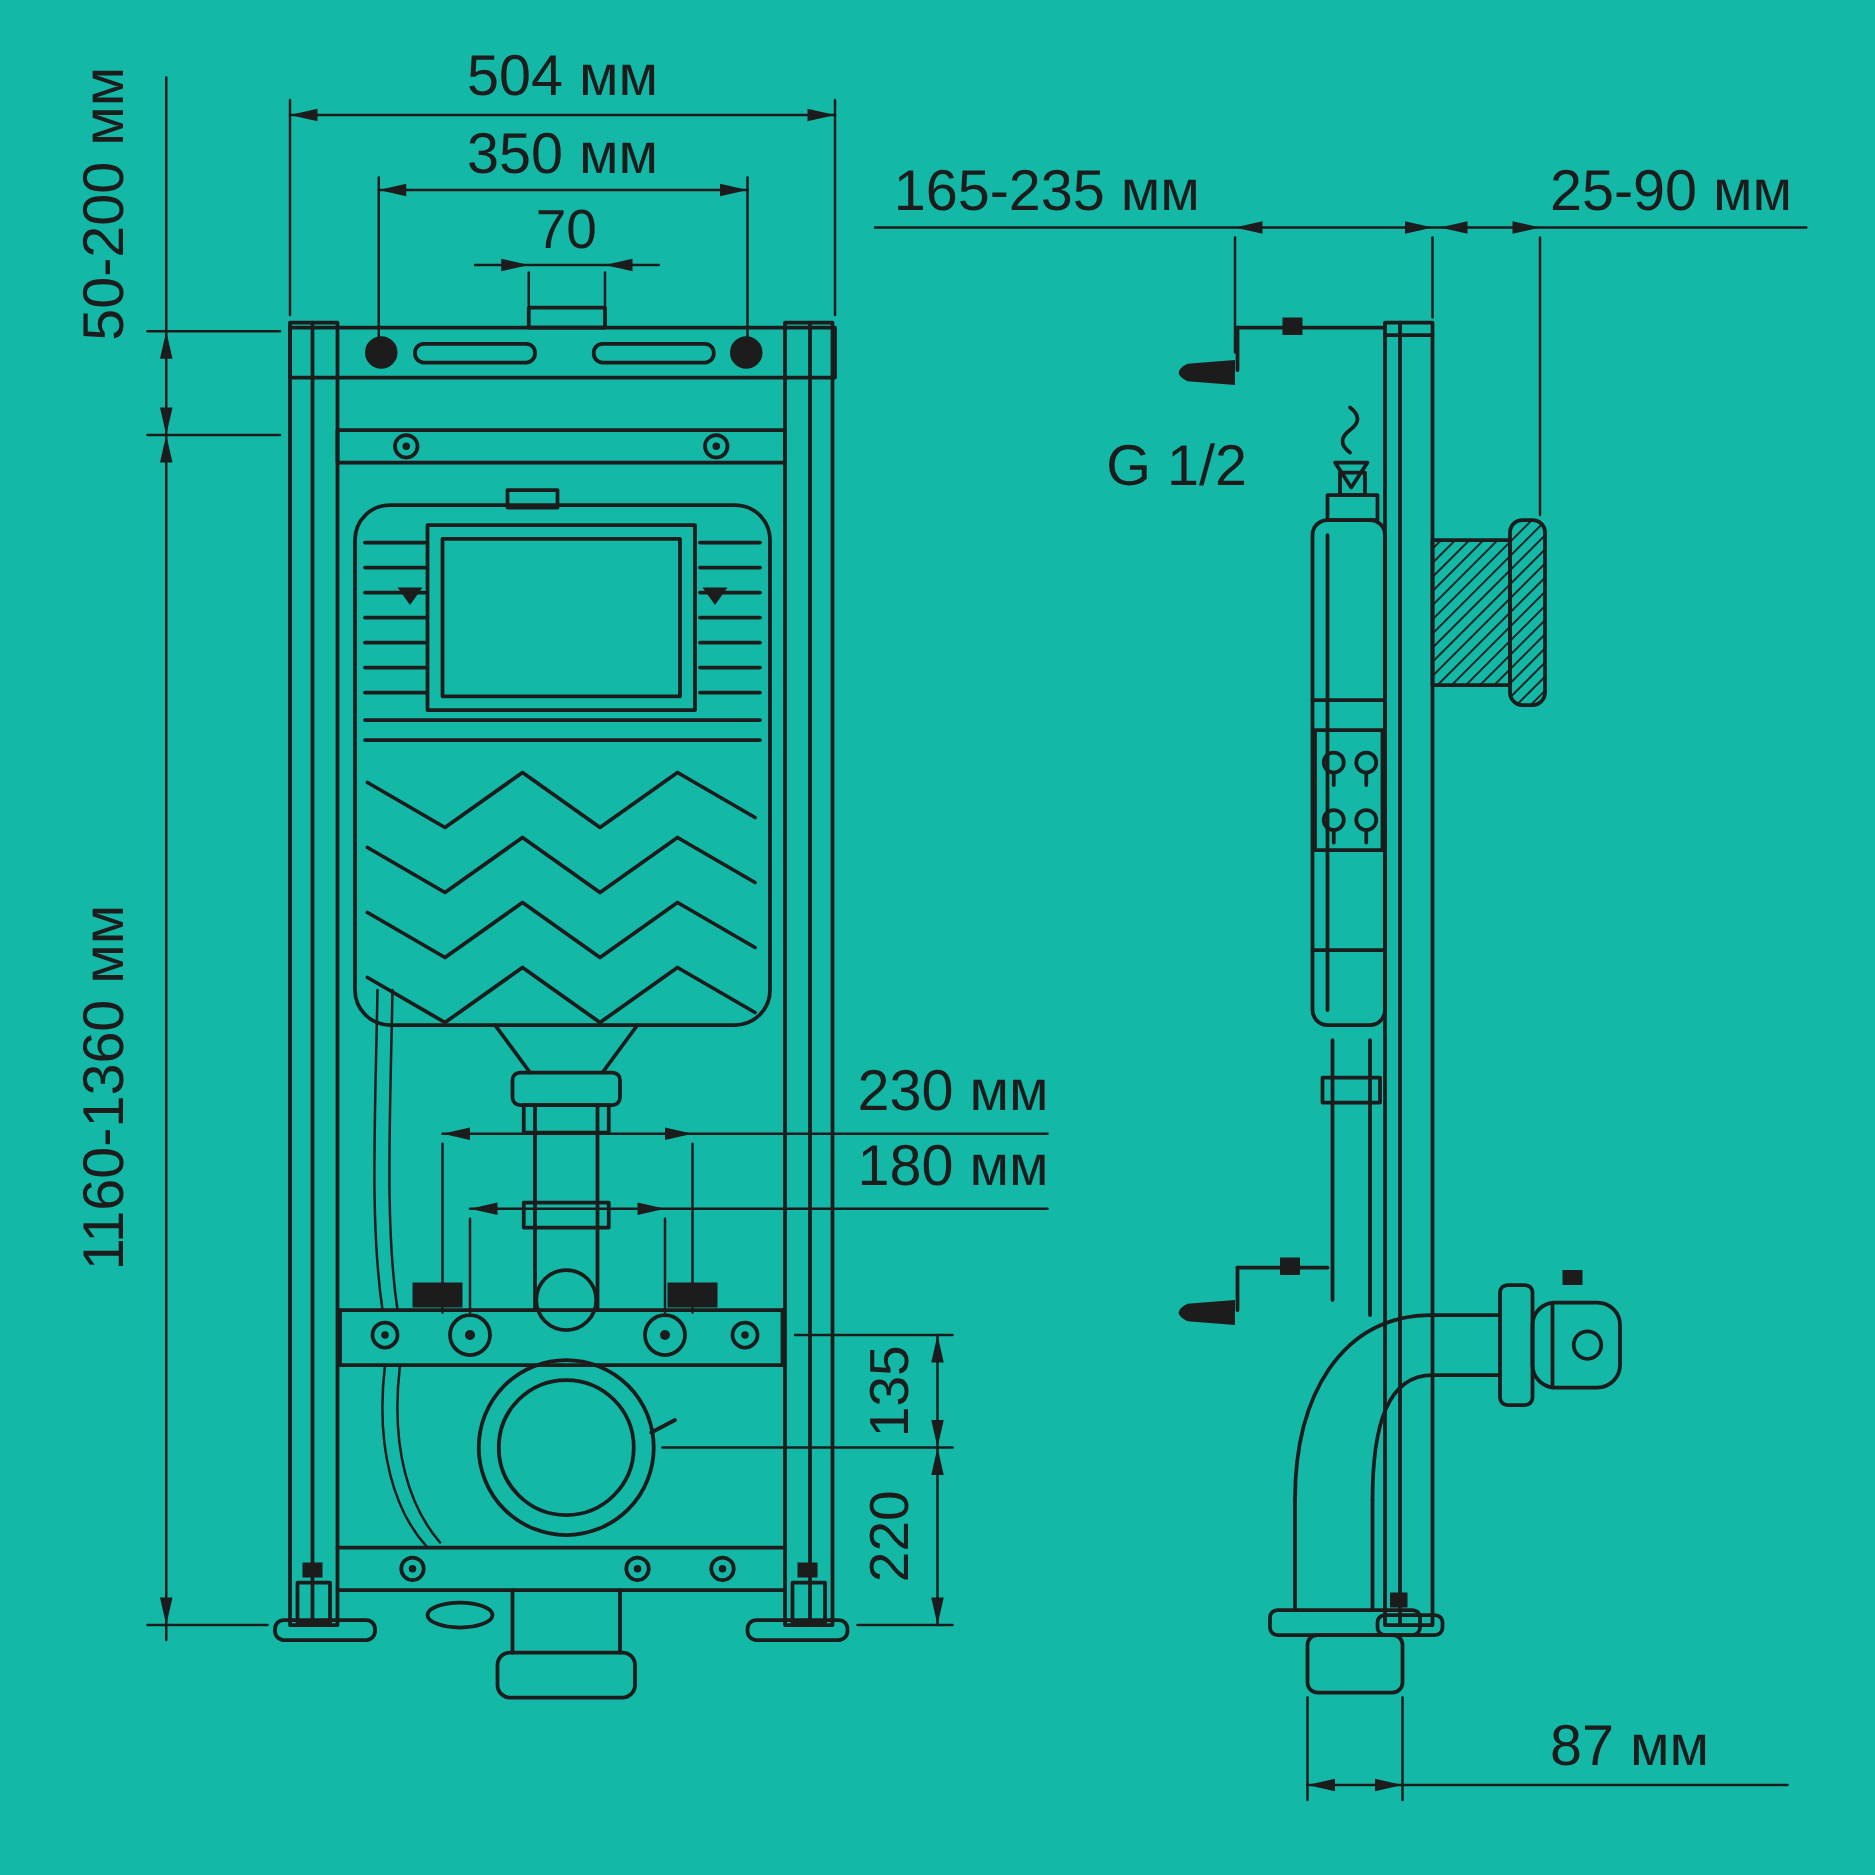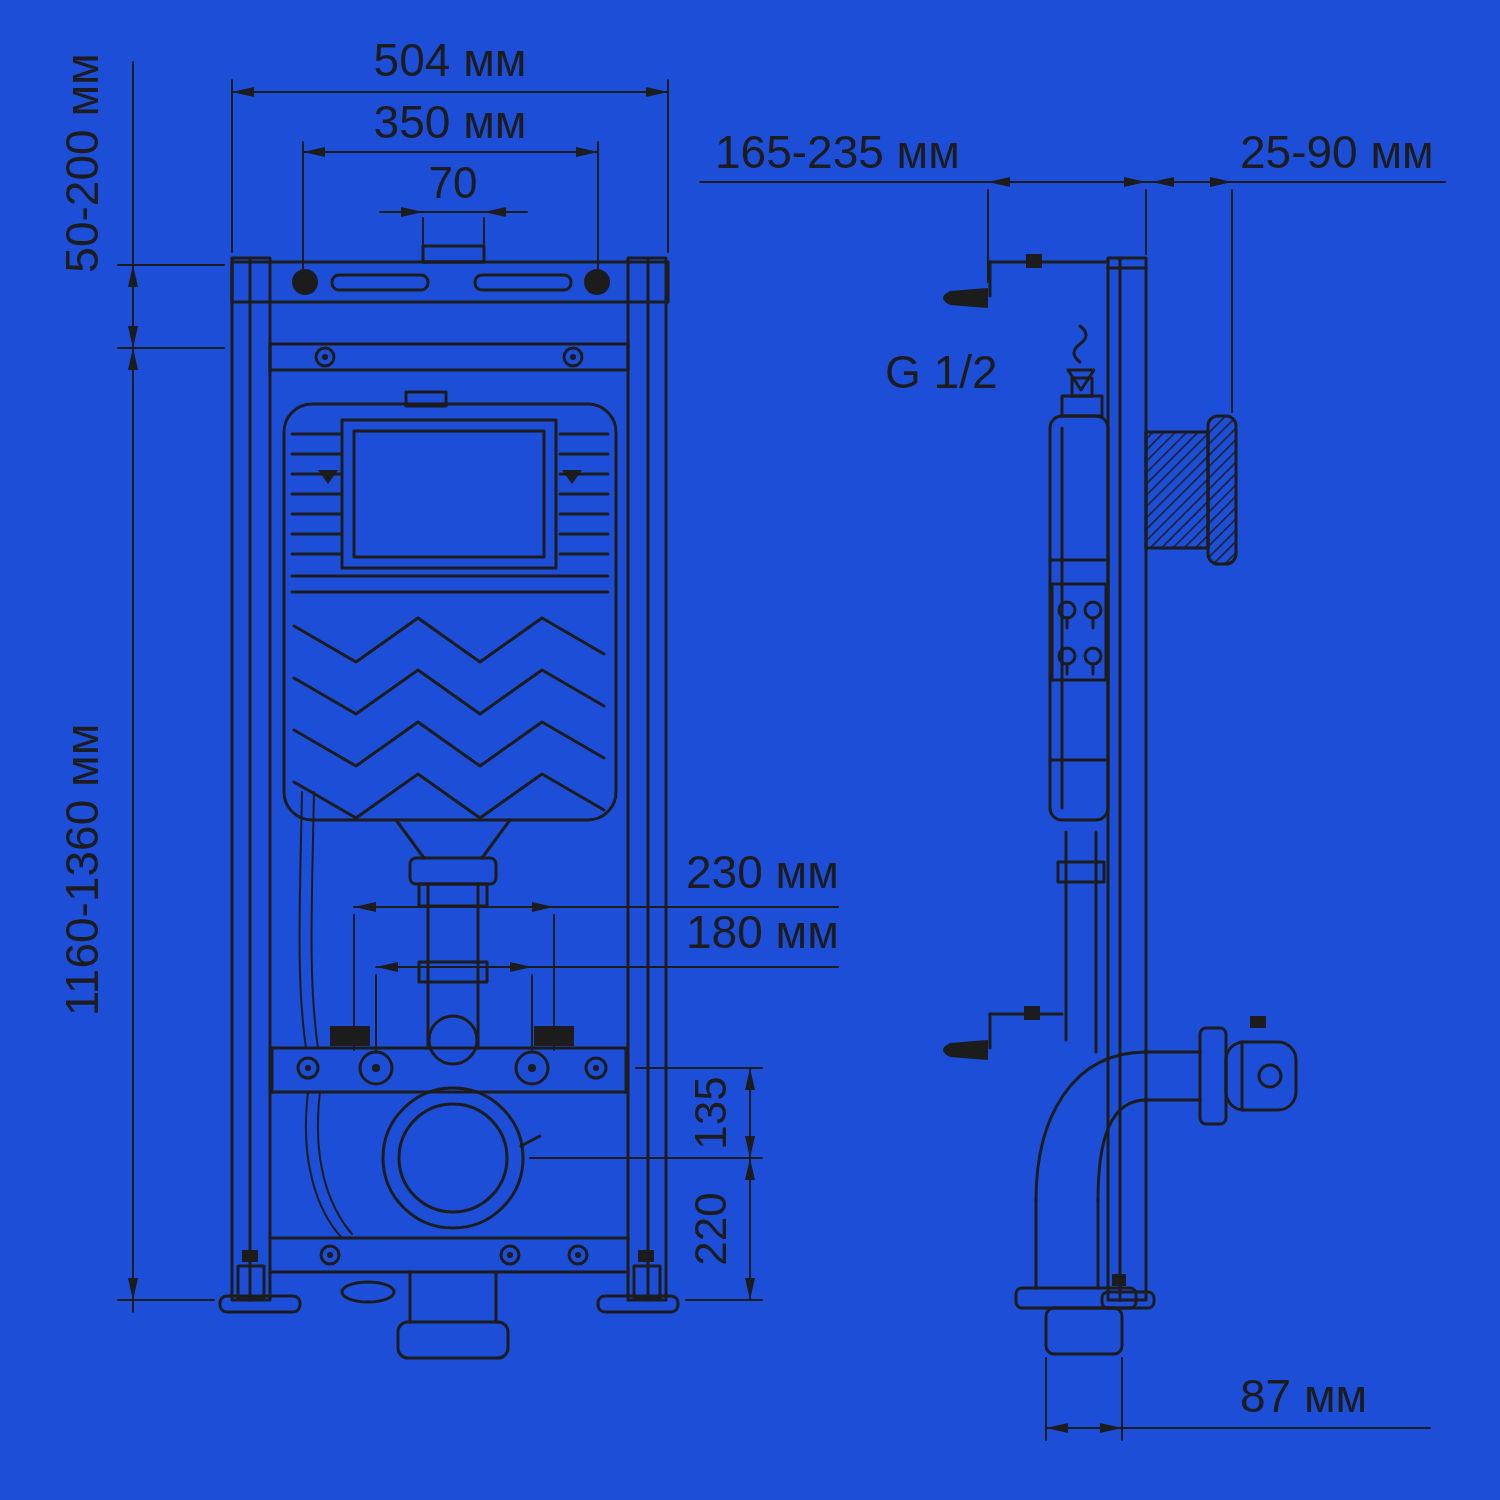--- a/index.html
+++ b/index.html
@@ -1,16 +1,16 @@
 <!DOCTYPE html>
 <html><head>
 <meta charset="utf-8">
 <style>
   html,body{margin:0;padding:0;background:#ffffff;}
-  .stage{position:relative;width:1500px;height:1500px;background:#1d4ed8;overflow:hidden;}
+  .stage{position:relative;width:1500px;height:1500px;background:#14b8a6;overflow:hidden;}
   svg{display:block;}
   .t{font-family:"Liberation Sans", sans-serif;font-size:46px;fill:#1c1c1c;}
   .ts{font-family:"Liberation Sans", sans-serif;font-size:44px;fill:#1c1c1c;}
   .stroke{stroke:#1c1c1c;fill:none;stroke-width:3;stroke-linecap:round;stroke-linejoin:round;}
   .thin{stroke:#1c1c1c;fill:none;stroke-width:2;stroke-linecap:round;}
   .fillk{fill:#1c1c1c;stroke:none;}
 </style>
 </head>
 <body>
 

